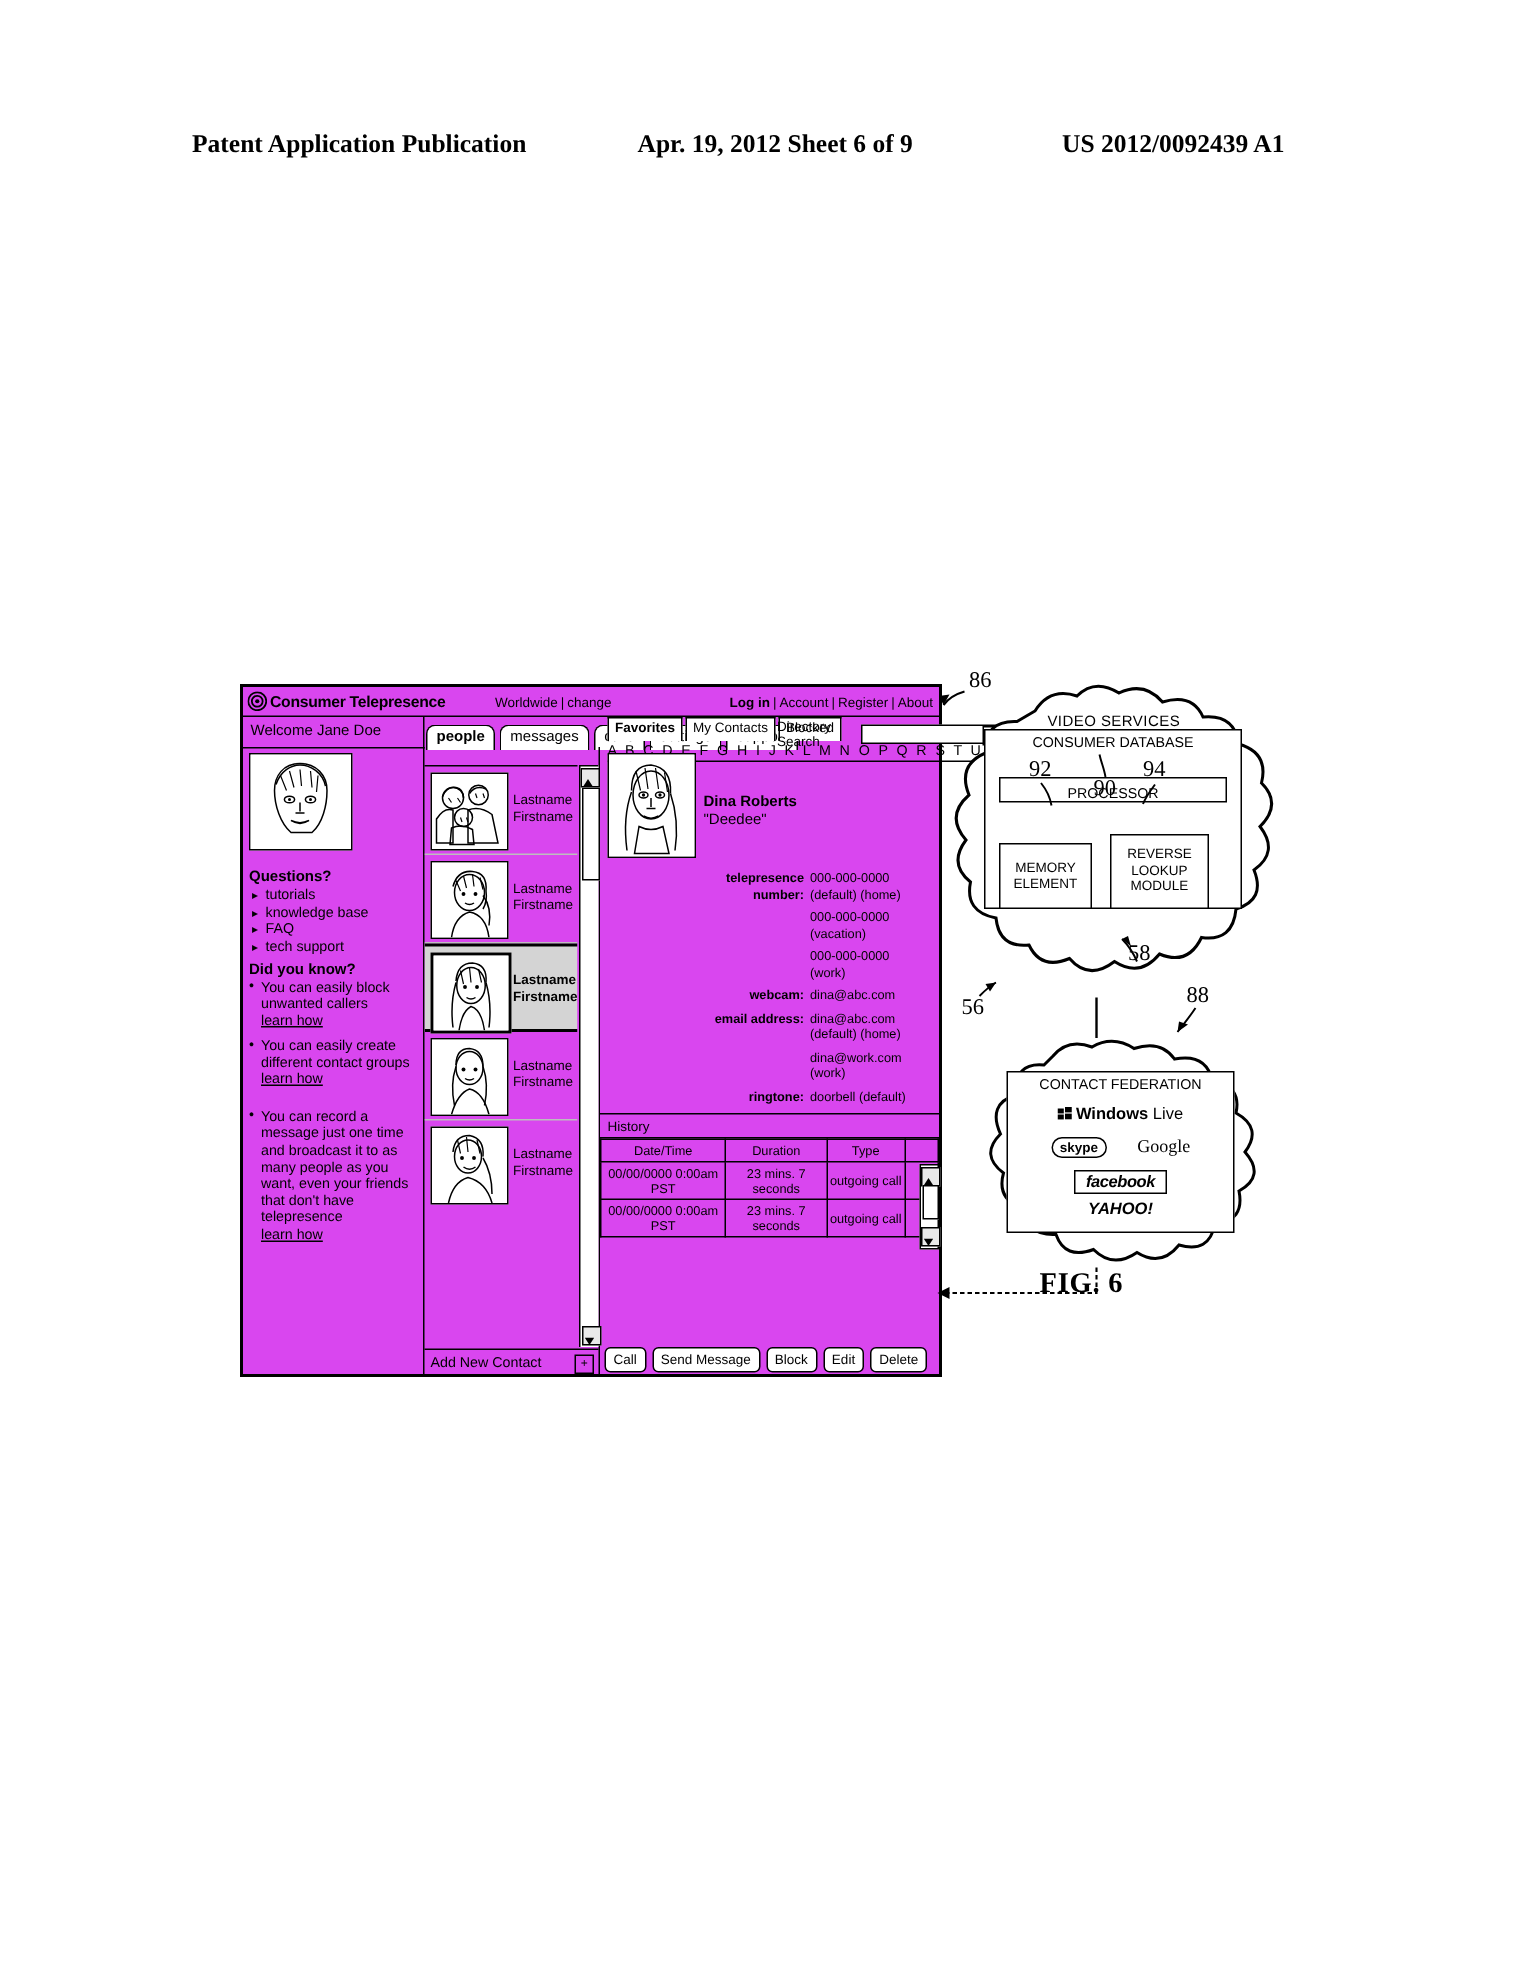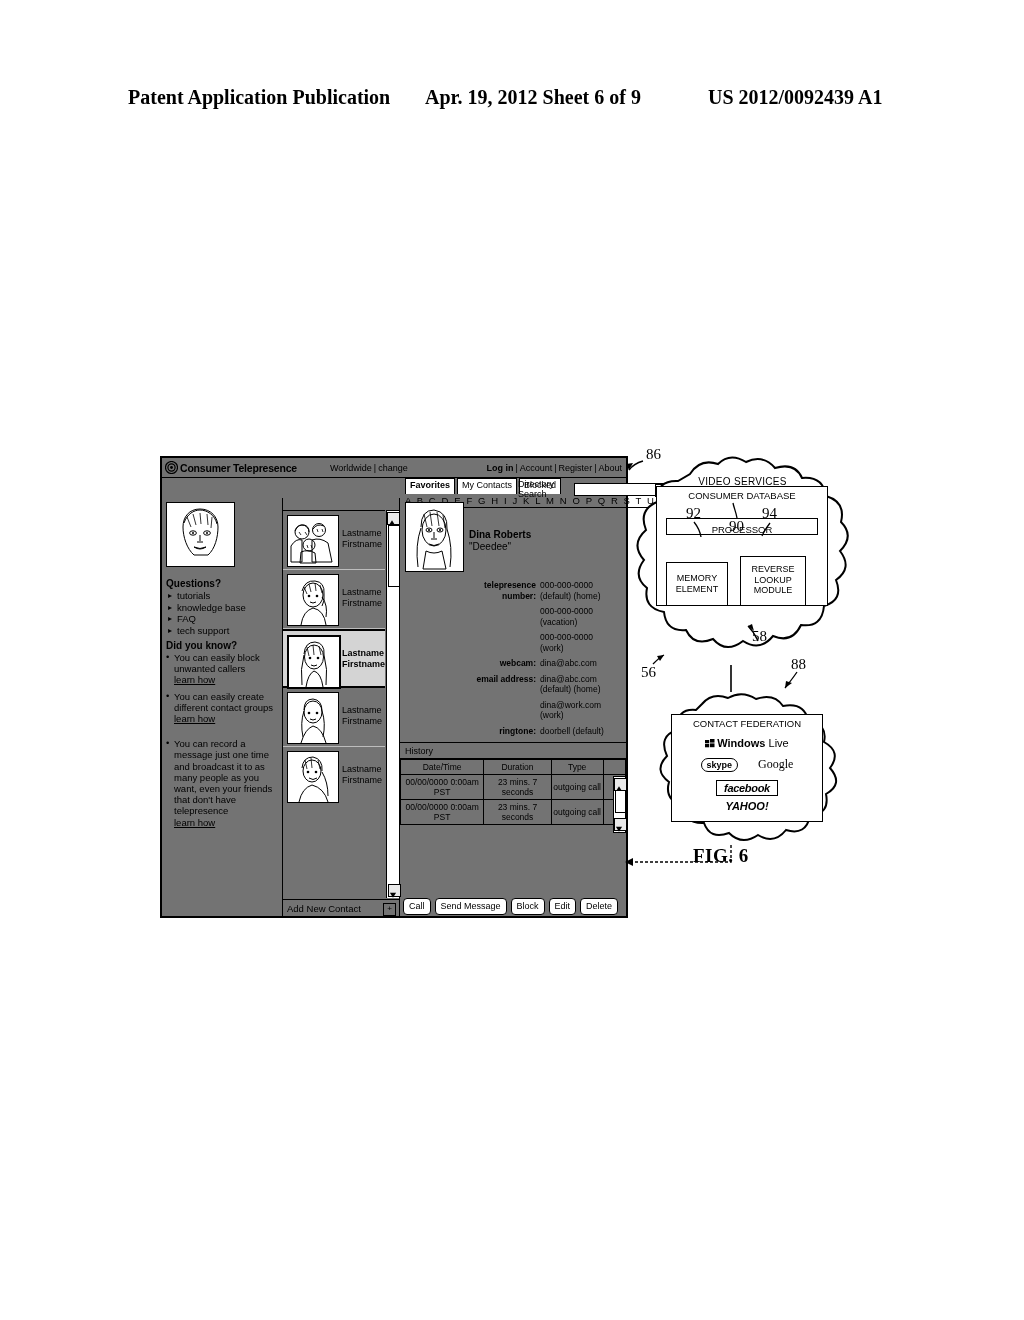--- a/index.html
+++ b/index.html
@@ -4,30 +4,30 @@
 <style>
   html,body{margin:0;padding:0;}
   body{
     width:1024px;height:1320px;background:#fff;
     font-family:"Liberation Sans",sans-serif;
     color:#000;position:relative;overflow:hidden;
   }
   
   #pat-head{
     position:absolute;left:0;top:86px;width:944px;height:24px;
-    font-family:"Liberation Serif",serif;font-weight:bold;font-size:20px;padding-left:48px;
+    font-family:"Liberation Serif",serif;font-weight:bold;font-size:17px;padding-left:48px;
   }
   #pat-head .t1{position:absolute;left:128px;top:0;}
   #pat-head .t2{position:absolute;left:425px;top:0;}
   #pat-head .t3{position:absolute;left:708px;top:0;}
 
   
   #app-window{
     position:absolute;left:160px;top:456px;width:468px;height:462px;
-    border:2px solid #000;background:#737373;box-sizing:border-box;
+    border:2px solid #000;background:#d946ef;box-sizing:border-box;
   }
   .titlebar{
     height:19px;border-bottom:1px solid #000;position:relative;
     font-size:10.5px;font-weight:bold;
   }
   .logo-ic{position:absolute;left:3px;top:3px;width:13px;height:13px;}
   .app-title{position:absolute;left:18px;top:4px;font-size:10.5px;font-weight:bold;letter-spacing:-.2px;}
   .region{position:absolute;left:168px;top:5px;font-size:9px;font-weight:normal;}
   .region .sep{padding:0 2px;}
   .authnav{position:absolute;right:4px;top:5px;font-size:9px;font-weight:normal;margin-left:24px;}
@@ -193,20 +193,30 @@
     </svg>
     <span class="app-title">Consumer Telepresence</span>
     <span class="region">
       <span>Worldwide</span><span class="sep">|</span><span>change</span>
     </span>
     <span class="authnav">
       <span class="lb">Log in</span><span class="sep">|</span><span>Account</span><span class="sep">|</span><span>Register</span><span class="sep">|</span><span>About</span>
     </span>
   </div>
 
+  <div class="tabrow">
+    <div class="welcome">Welcome Jane Doe</div>
+    <div class="maintabs">
+      <div class="mtab active">people</div>
+      <div class="mtab">messages</div>
+      <div class="mtab">calls</div>
+      <div class="mtab">settings</div>
+      <div class="mtab">support</div>
+    </div>
+  </div>
 
   <div class="wbody">
 
     <div class="leftcol">
       <svg class="avatar-big" viewBox="0 0 67 63">
         <rect x="0" y="0" width="67" height="63" fill="#fff"></rect>
         <path d="M33 6 C22 6 16 14 16 24 C16 34 20 46 27 52 L41 52 C48 46 51 34 51 24 C51 14 44 6 33 6 Z" fill="none" stroke="#000" stroke-width="1"></path>
         <path d="M17 20 C20 11 27 7 33 7 C40 7 48 12 50 21" fill="none" stroke="#000" stroke-width="1"></path>
         <path d="M20 14 L24 24 M26 11 L29 22 M33 10 L34 21 M40 11 L41 22 M45 14 L44 25" stroke="#000" stroke-width=".8" fill="none"></path>
         <ellipse cx="26" cy="30" rx="3.4" ry="2.2" fill="none" stroke="#000" stroke-width="1"></ellipse>

